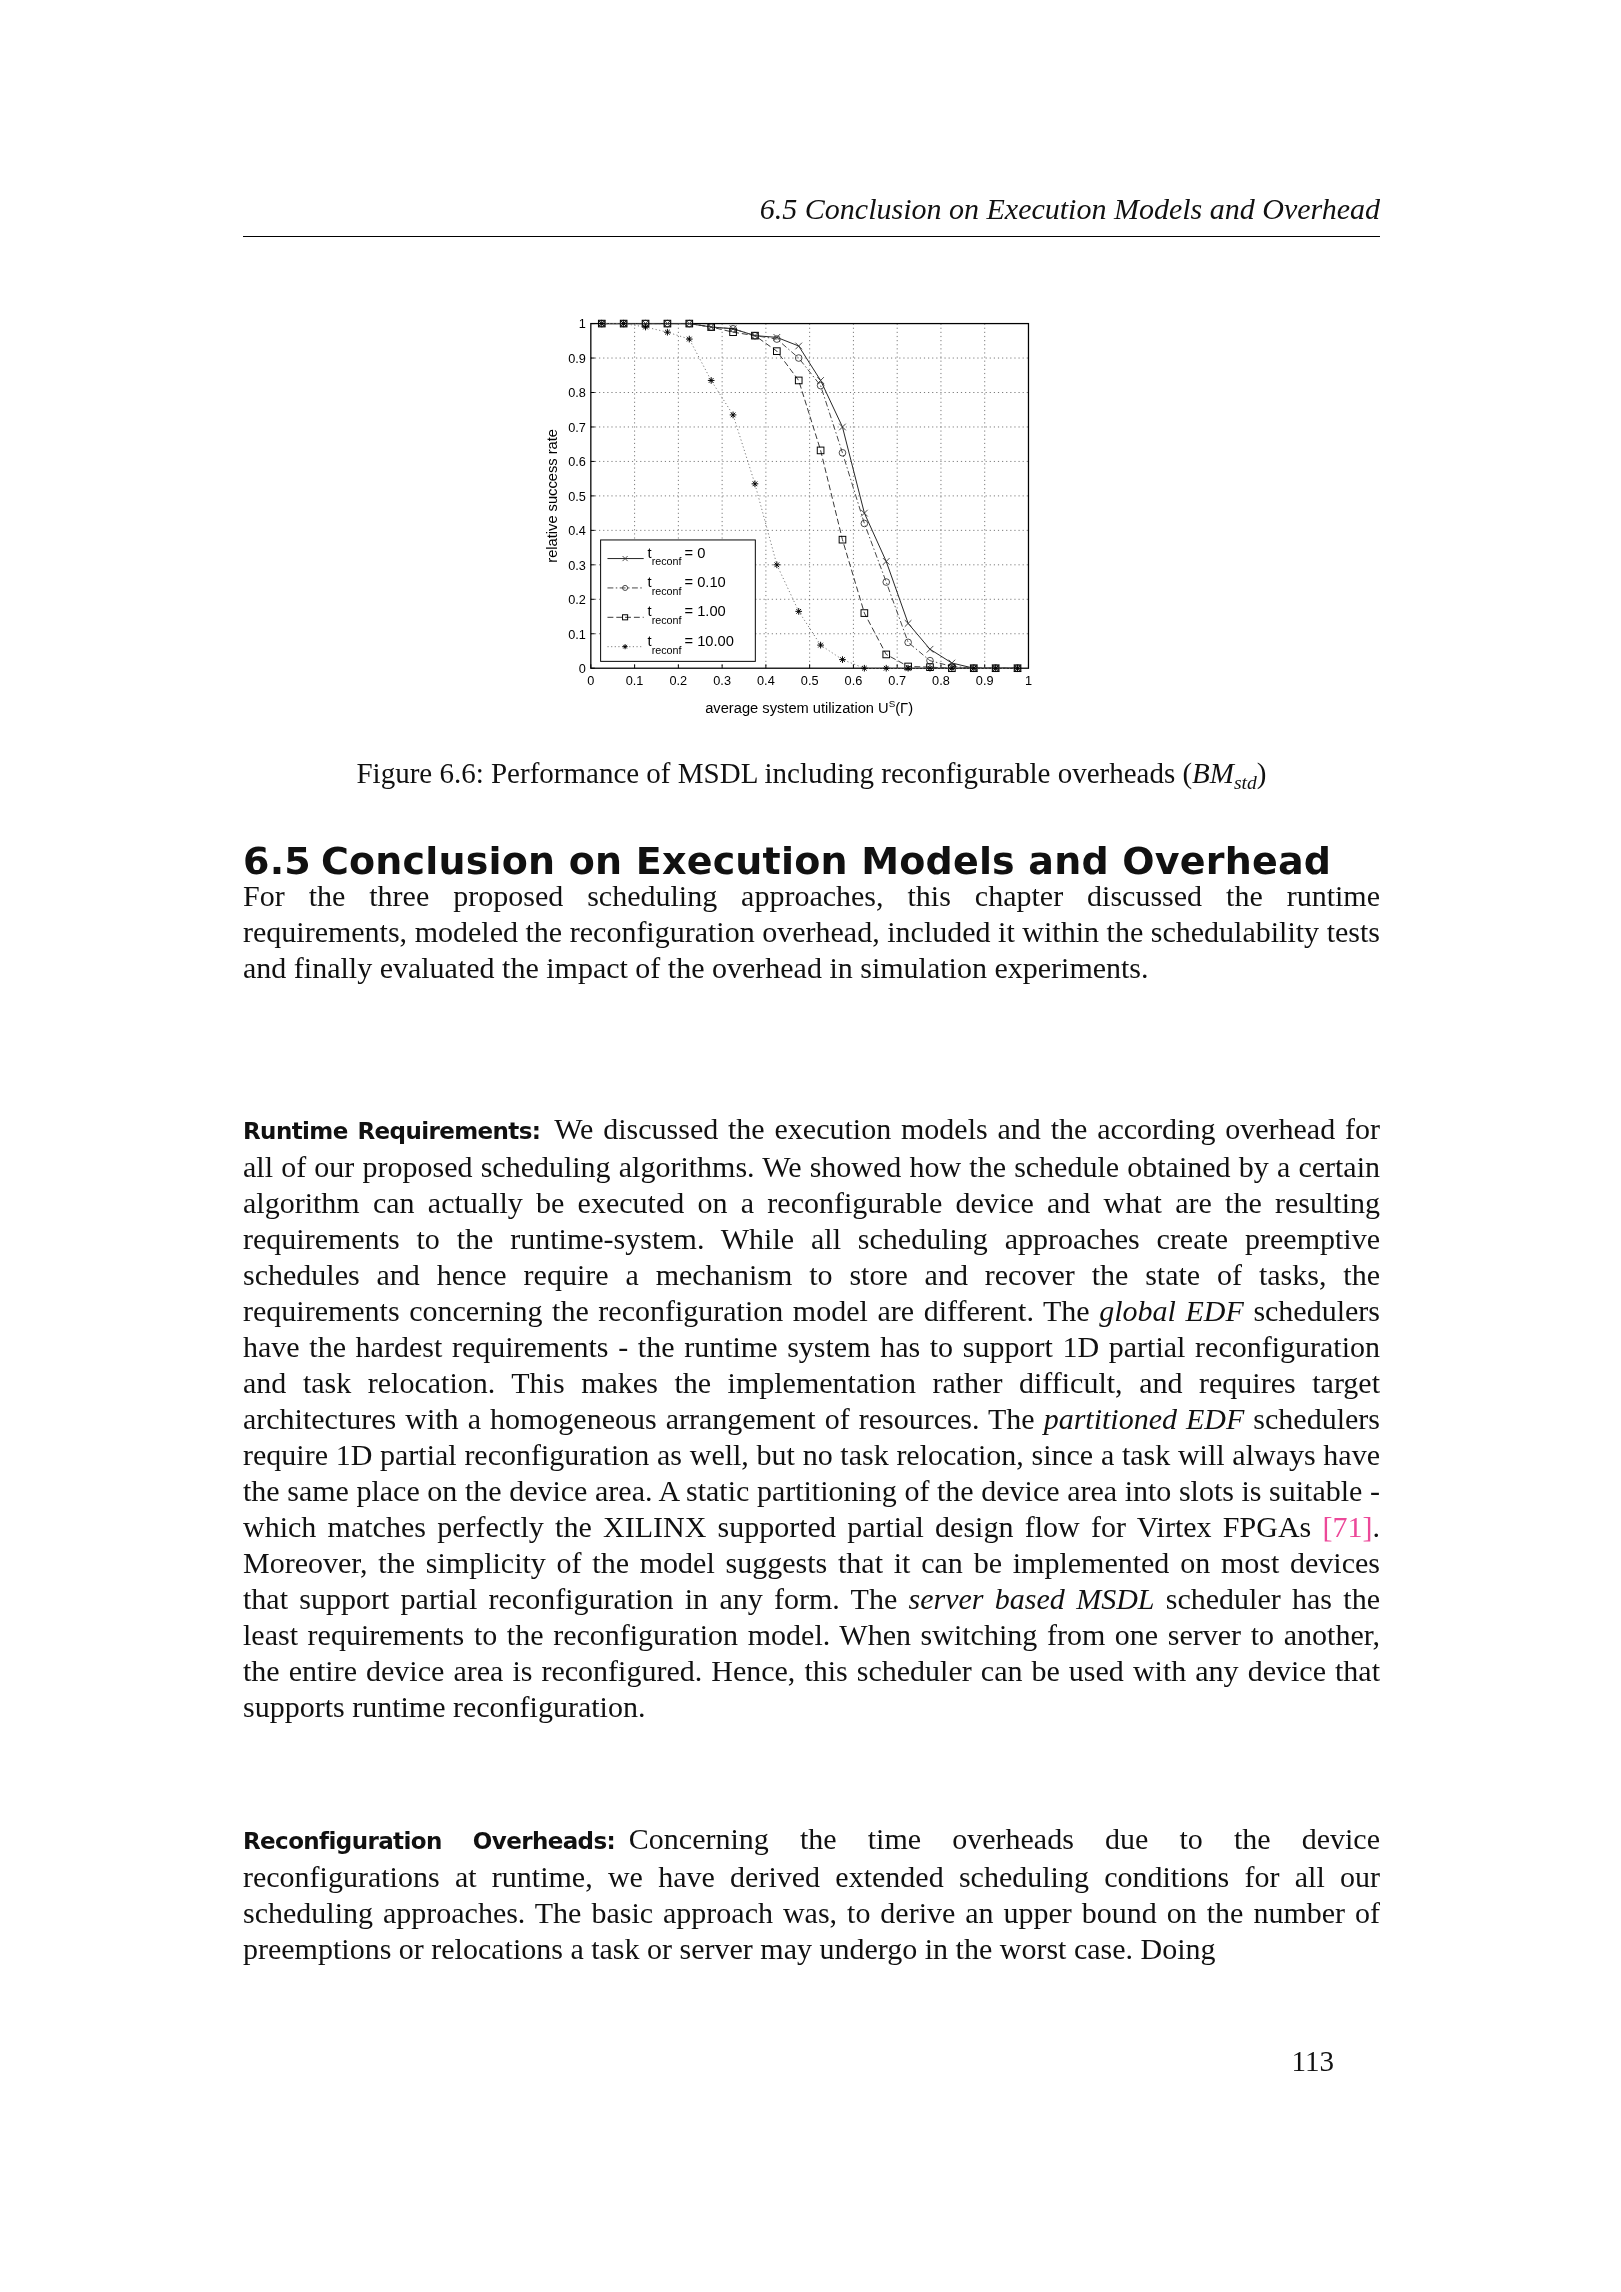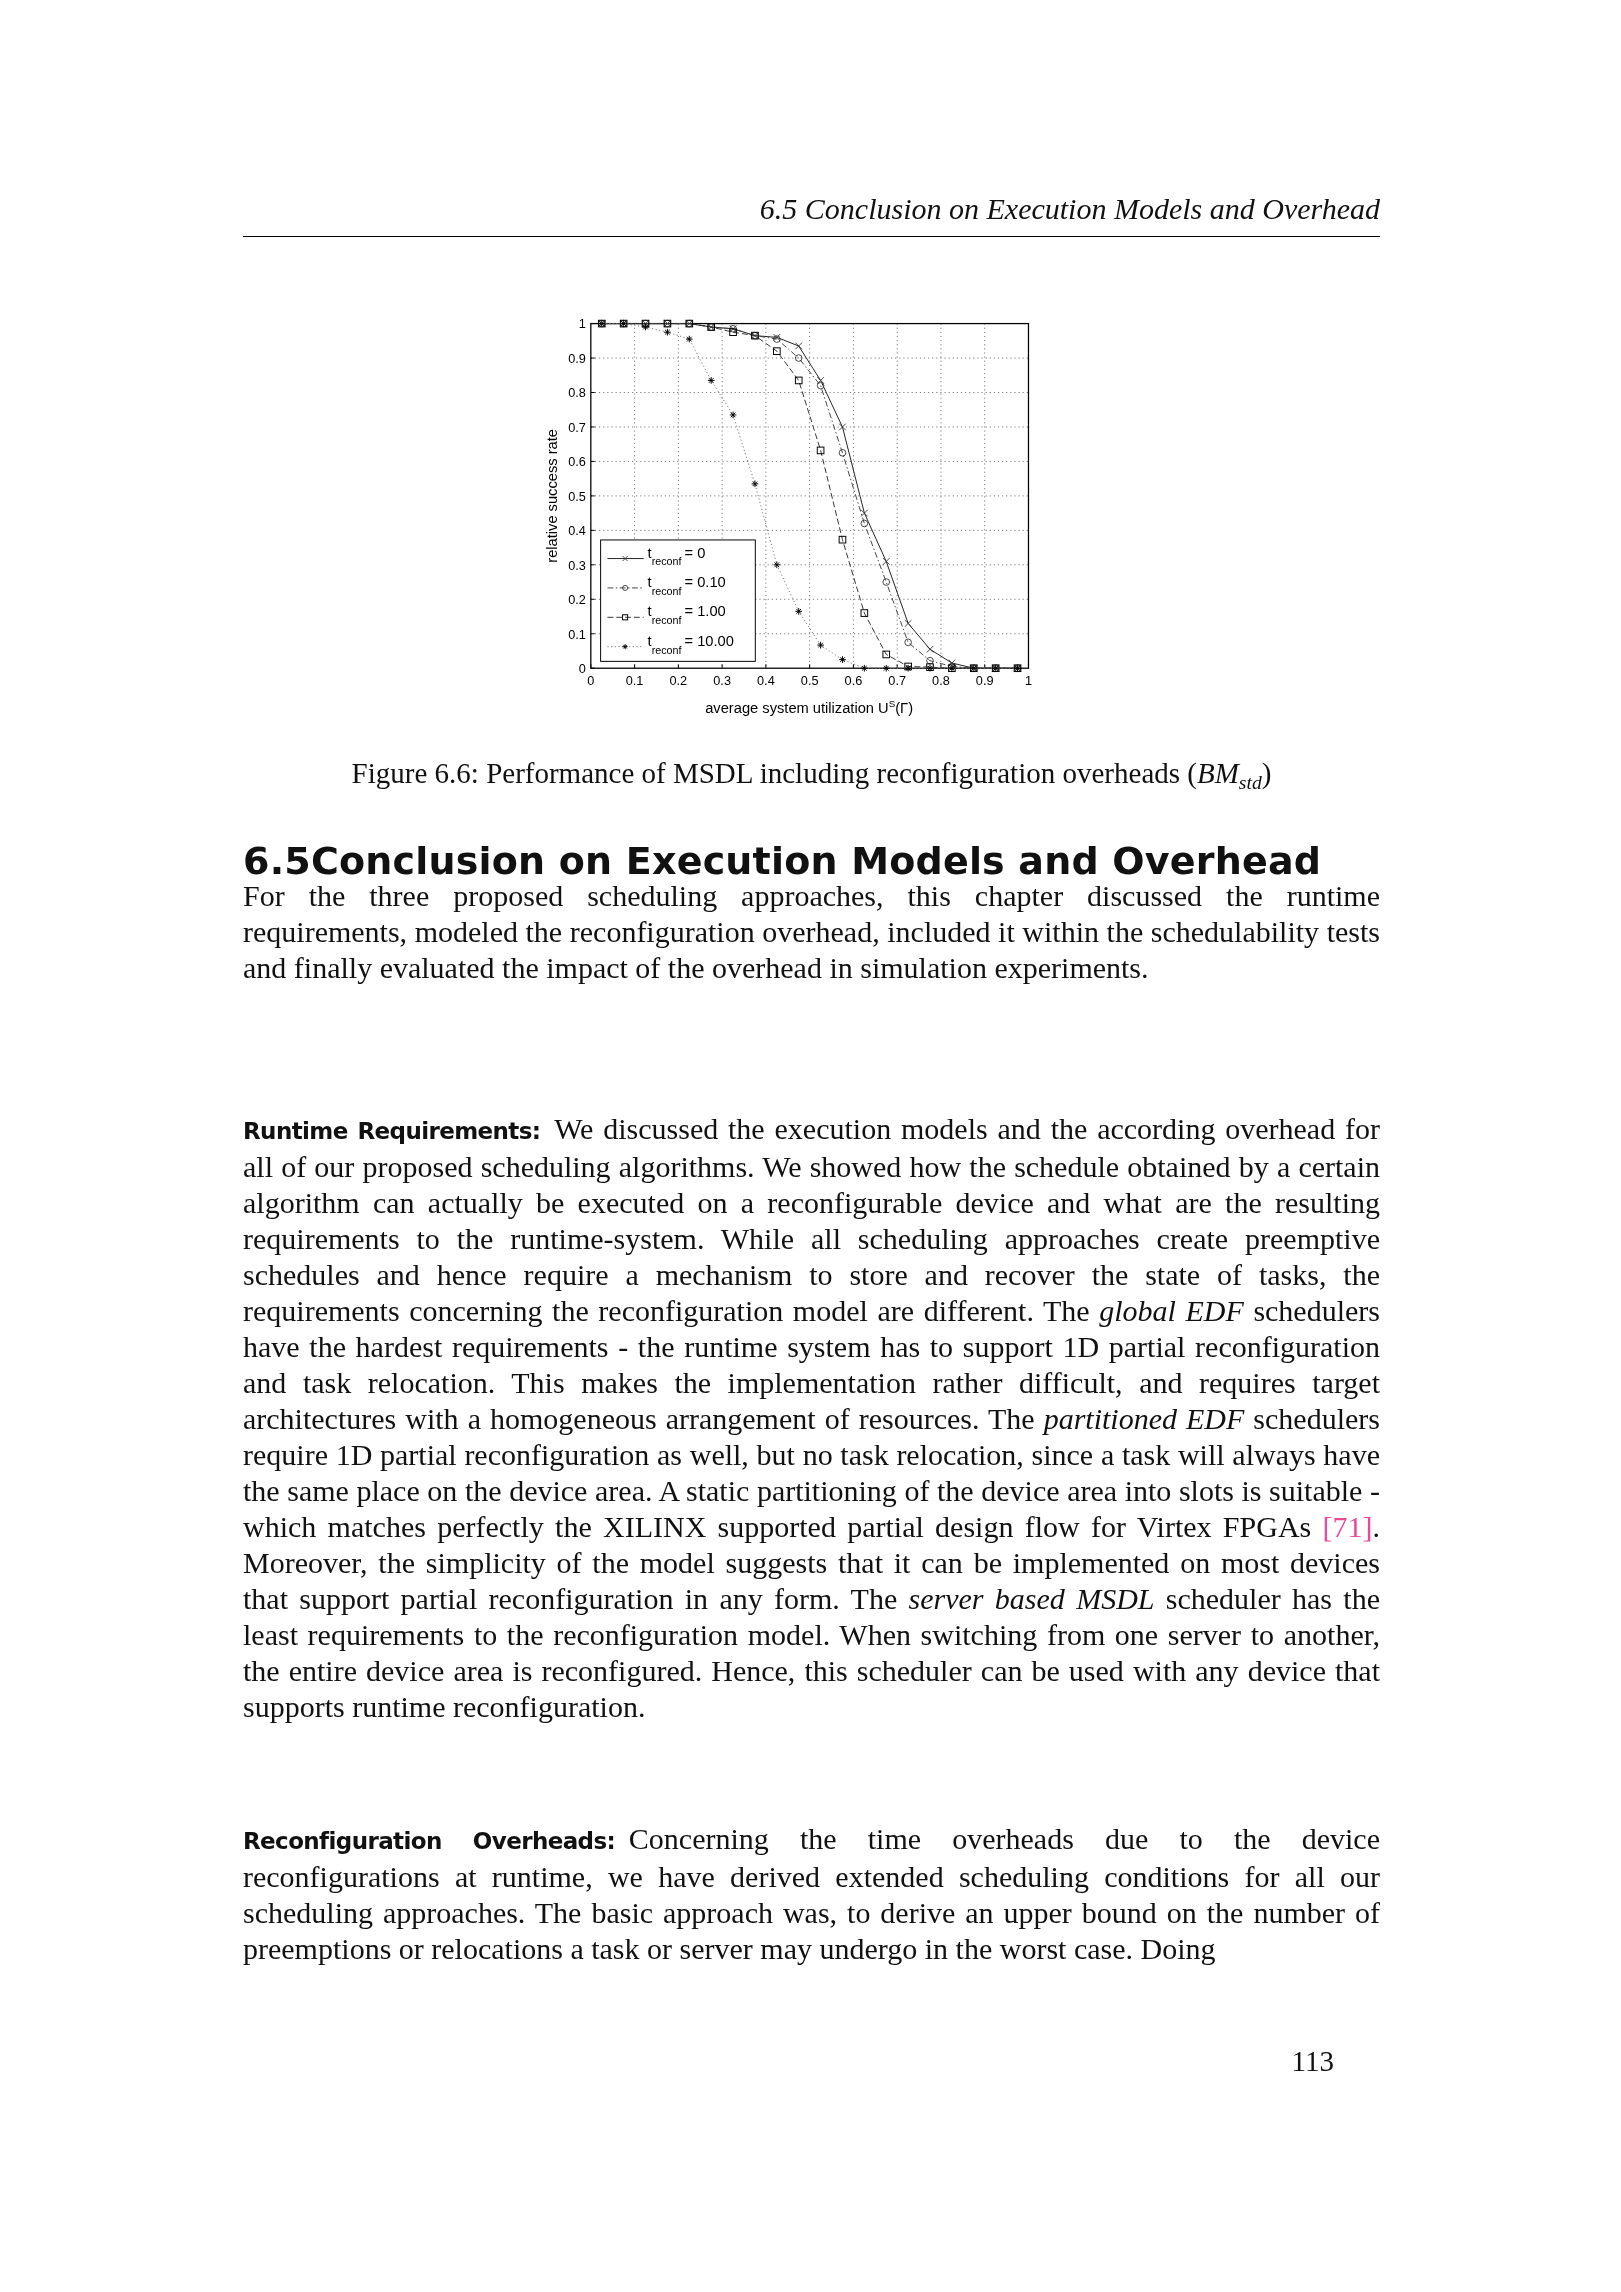--- a/index.html
+++ b/index.html
@@ -12,21 +12,21 @@
   }
   .head-rule { position: absolute; left: 243px; width: 1137px; top: 236px; height: 0; border-top: 1.6px solid #000; }
   #chart { position: absolute; left: 529px; top: 304px; width: 529px; height: 421px; }
   .caption { position: absolute; left: 243px; width: 1137px; top: 757px; text-align: center; font-size: 29px; }
   .caption i { }
   .caption sub { font-size: 19.6px; font-style: italic; vertical-align: -5.9px; margin-top: 19px; }
   .section-title {
     position: absolute; left: 243px; top: 839px; font-size: 38px; font-weight: bold;
     letter-spacing: 0.2px;
   }
-  .section-title .num { margin-right: 0; }
+  .section-title .num { margin-right: 10px; }
   .para {
     position: absolute; left: 243px; width: 1137px; font-size: 30px; line-height: 36px;
     text-align: justify;
   }
   .para .lead { font-weight: bold; font-size: 23px; margin-right: 13.7px; font-family: "DejaVu Sans", "Liberation Sans", sans-serif; letter-spacing: -0.6px; }
   .para i { font-style: italic; }
   .cite { color: #ec4899; }
   #p-intro { top: 878px; }
   #p-runtime { top: 1111px; }
   #p-reconf { top: 1821px; }
@@ -225,21 +225,21 @@
         <text x="121" y="319" font-size="15"><tspan>t</tspan><tspan dy="8" font-size="11">reconf</tspan><tspan dy="-8" dx="3">= 1.00</tspan></text>
       </g>
       <g>
         <line x1="80" y1="350" x2="117" y2="350" stroke="#777" stroke-width="1" stroke-dasharray="1.2,2.5"></line>
         <path d="M95.4,350L100.6,350M98,347.4L98,352.6M96.18,348.18L99.82,351.82M96.18,351.82L99.82,348.18" stroke="#000" stroke-width="1" fill="none"></path>
         <text x="121" y="349" font-size="15"><tspan>t</tspan><tspan dy="8" font-size="11">reconf</tspan><tspan dy="-8" dx="3">= 10.00</tspan></text>
       </g>
     </g>
 </svg>
 
-<div class="caption serif"><span>Figure 6.6: Performance of MSDL including reconfiguration overheads (</span><i>BM</i><sub>std</sub><span>)</span></div>
+<div class="caption serif"><span>Figure 6.6: Performance of MSDL including reconfigurable overheads (</span><i>BM</i><sub>std</sub><span>)</span></div>
 
 <div class="section-title sans">
   <span class="num">6.5</span><span>Conclusion on Execution Models and Overhead</span>
 </div>
 
 <div id="p-intro" class="para serif">For the three proposed scheduling approaches, this chapter discussed the runtime requirements, modeled the reconfiguration overhead, included it within the schedulability tests and finally evaluated the impact of the overhead in simulation experiments.</div>
 
 <div id="p-runtime" class="para serif"><span class="lead">Runtime Requirements:</span><span>We discussed the execution models and the according overhead for all of our proposed scheduling algorithms. We showed how the schedule obtained by a certain algorithm can actually be executed on a reconfigurable device and what are the resulting requirements to the runtime-system. While all scheduling approaches create preemptive schedules and hence require a mechanism to store and recover the state of tasks, the requirements concerning the reconfiguration model are different. The </span><i>global EDF</i><span> schedulers have the hardest requirements - the runtime system has to support 1D partial reconfiguration and task relocation. This makes the implementation rather difficult, and requires target architectures with a homogeneous arrangement of resources. The </span><i>partitioned EDF</i><span> schedulers require 1D partial reconfiguration as well, but no task relocation, since a task will always have the same place on the device area. A static partitioning of the device area into slots is suitable - which matches perfectly the XILINX supported partial design flow for Virtex FPGAs </span><span class="cite">[71]</span><span>. Moreover, the simplicity of the model suggests that it can be implemented on most devices that support partial reconfiguration in any form. The </span><i>server based MSDL</i><span> scheduler has the least requirements to the reconfiguration model. When switching from one server to another, the entire device area is reconfigured. Hence, this scheduler can be used with any device that supports runtime reconfiguration.</span></div>
 
 <div id="p-reconf" class="para serif"><span class="lead">Reconfiguration Overheads:</span><span>Concerning the time overheads due to the device reconfigurations at runtime, we have derived extended scheduling conditions for all our scheduling approaches. The basic approach was, to derive an upper bound on the number of preemptions or relocations a task or server may undergo in the worst case. Doing</span></div>

